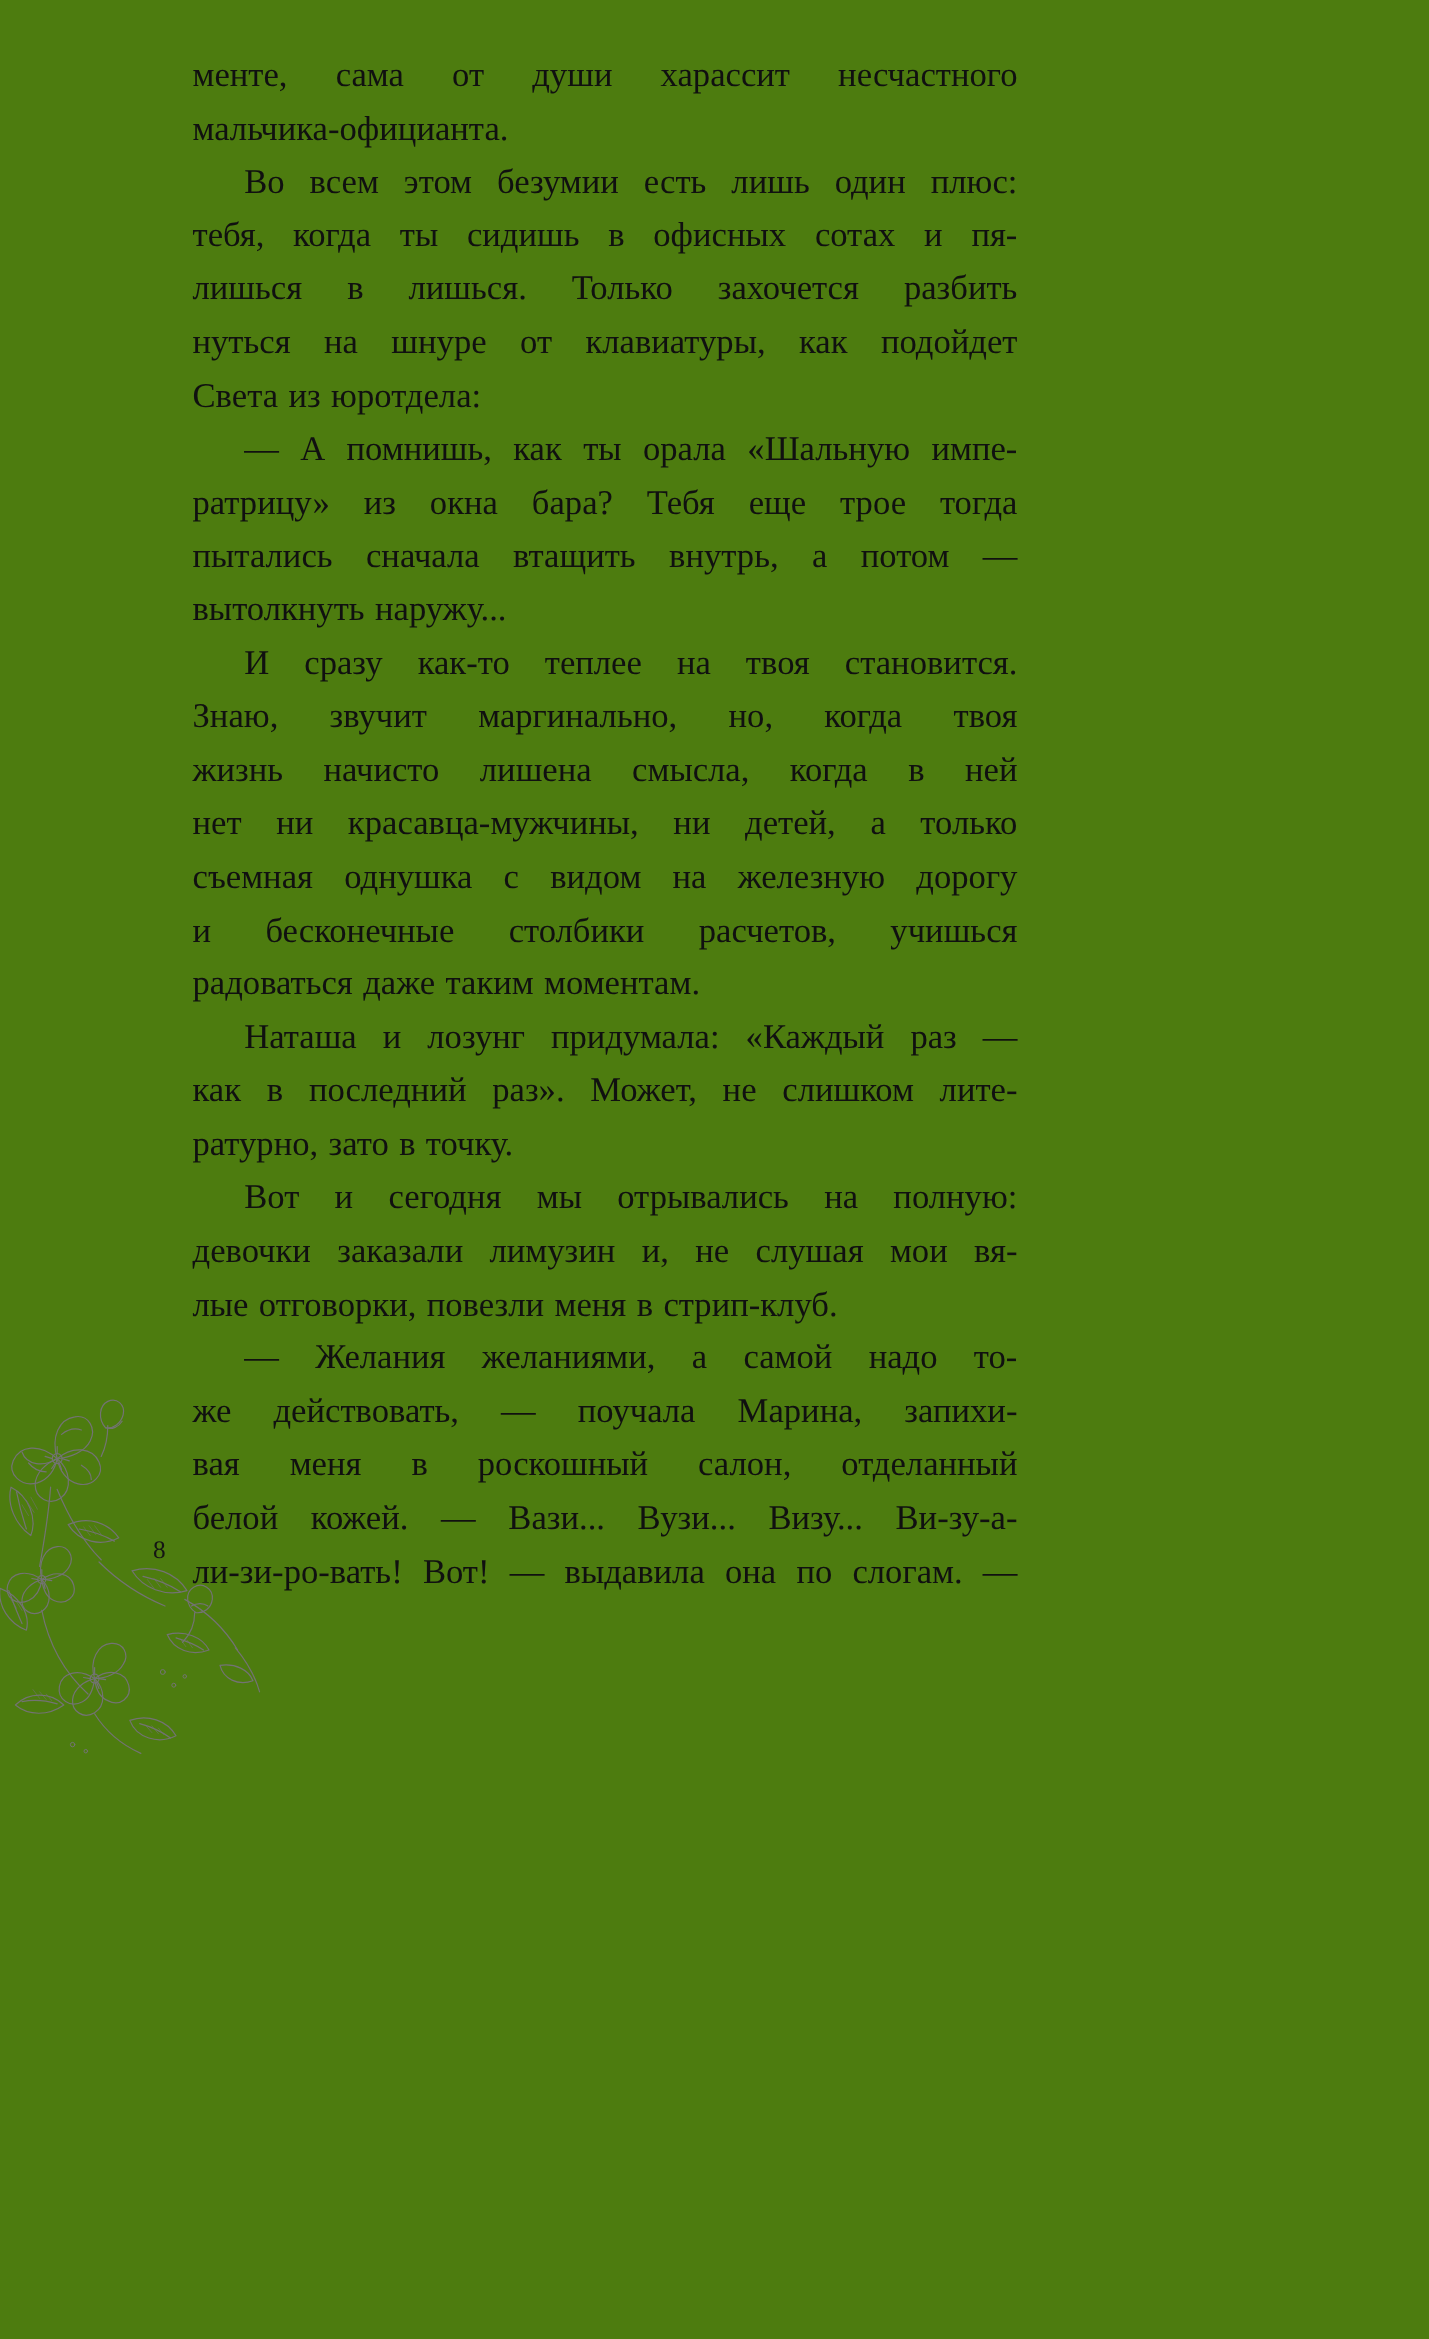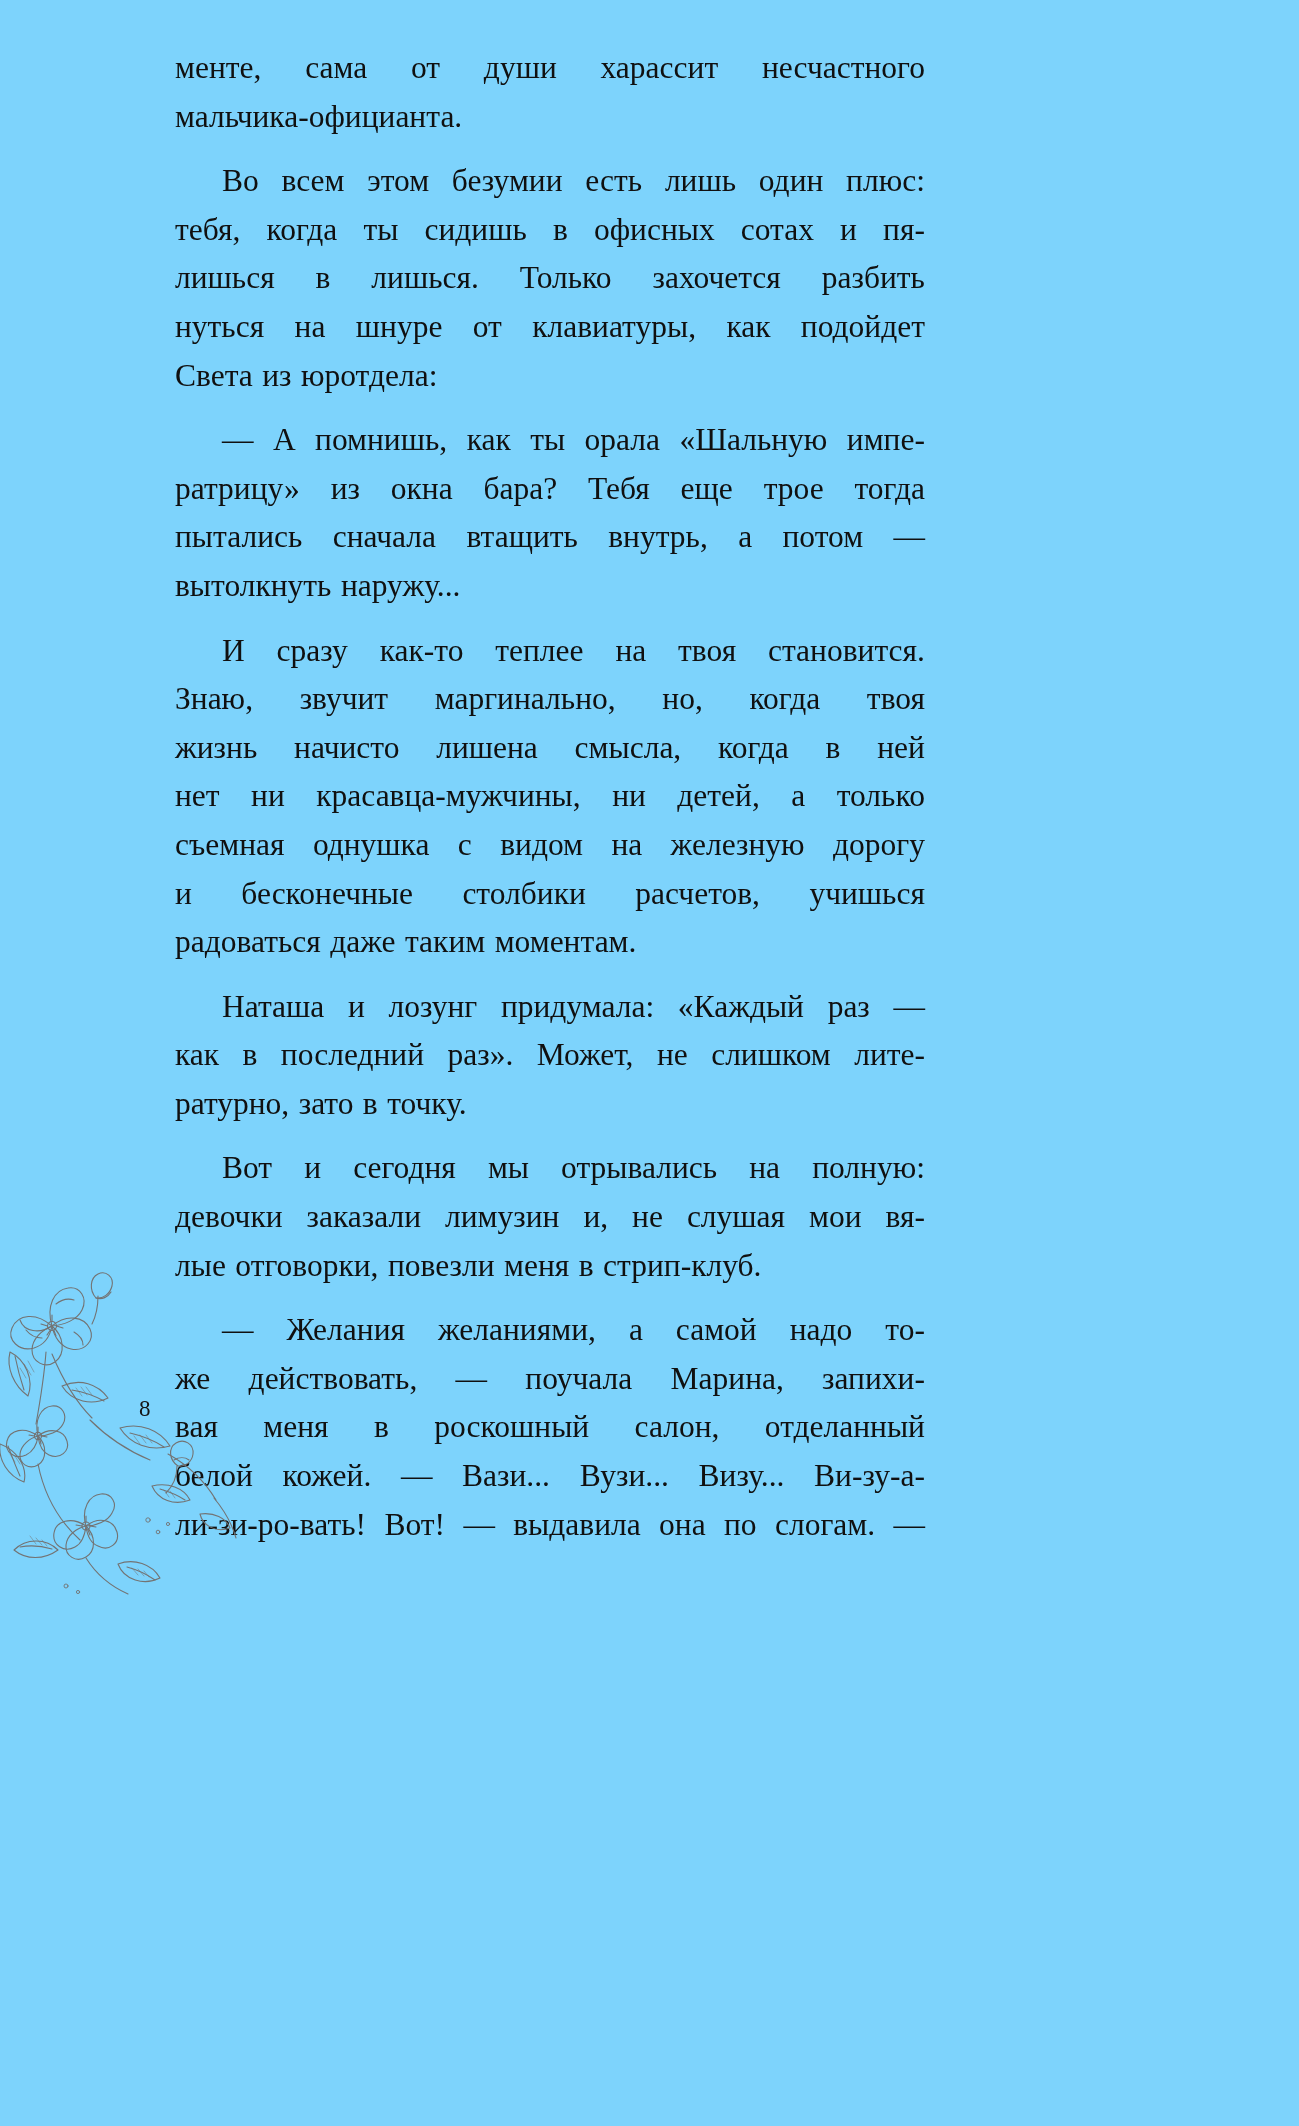--- a/index.html
+++ b/index.html
@@ -40,21 +40,21 @@
   
   .line.last {
     justify-content: flex-start;
     text-align: center;
   }
   .line.last .w + .w { margin-left: 0.30em; }
 
   .line .w { display: inline-block; }
 
   
-  .line.indent { padding-left: 47px; width: 703px; margin-top: 16px; }
+  .line.indent { padding-left: 47px; width: 703px; }
 
   
   .folio {
     position: absolute;
     left: 139px;
     top: 1396px;
     font-size: 23px;
     color: #141414;
     font-family: "Liberation Serif", "DejaVu Serif", serif;
   }
@@ -66,21 +66,21 @@
     top: 1268px;
     width: 270px;
     height: 330px;
     pointer-events: none;
   }
   .ornament svg { display: block; width: 100%; height: 100%; }
 </style>
 </head>
 <body>
 
-<div class="page" style="background: #7dd3fc;">
+<div class="page" style="background: #4d7c0f;">
 
   <div class="textblock">
       <div class="line just"><span class="w">менте,</span><span class="w">сама</span><span class="w">от</span><span class="w">души</span><span class="w">харассит</span><span class="w">несчастного</span></div>
       <div class="line last"><span class="w">мальчика-официанта.</span></div>
       <div class="line just indent"><span class="w">Во</span><span class="w">всем</span><span class="w">этом</span><span class="w">безумии</span><span class="w">есть</span><span class="w">лишь</span><span class="w">один</span><span class="w">плюс:</span></div>
       <div class="line just"><span class="w">тебя,</span><span class="w">когда</span><span class="w">ты</span><span class="w">сидишь</span><span class="w">в</span><span class="w">офисных</span><span class="w">сотах</span><span class="w">и</span><span class="w">пя-</span></div>
       <div class="line just"><span class="w">лишься</span><span class="w">в</span><span class="w">лишься.</span><span class="w">Только</span><span class="w">захочется</span><span class="w">разбить</span></div>
       <div class="line just"><span class="w">нуться</span><span class="w">на</span><span class="w">шнуре</span><span class="w">от</span><span class="w">клавиатуры,</span><span class="w">как</span><span class="w">подойдет</span></div>
       <div class="line last"><span class="w">Света</span><span class="w">из</span><span class="w">юротдела:</span></div>
       <div class="line just indent"><span class="w">—</span><span class="w">А</span><span class="w">помнишь,</span><span class="w">как</span><span class="w">ты</span><span class="w">орала</span><span class="w">«Шальную</span><span class="w">импе-</span></div>

